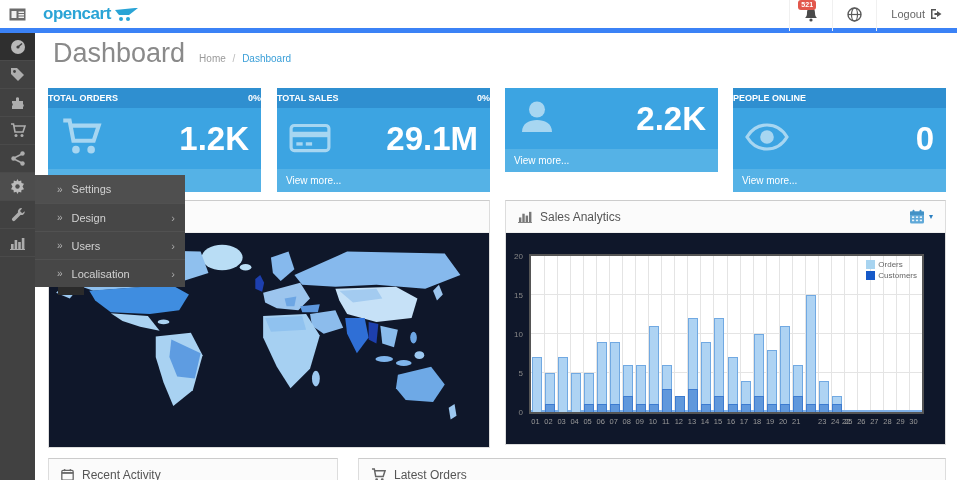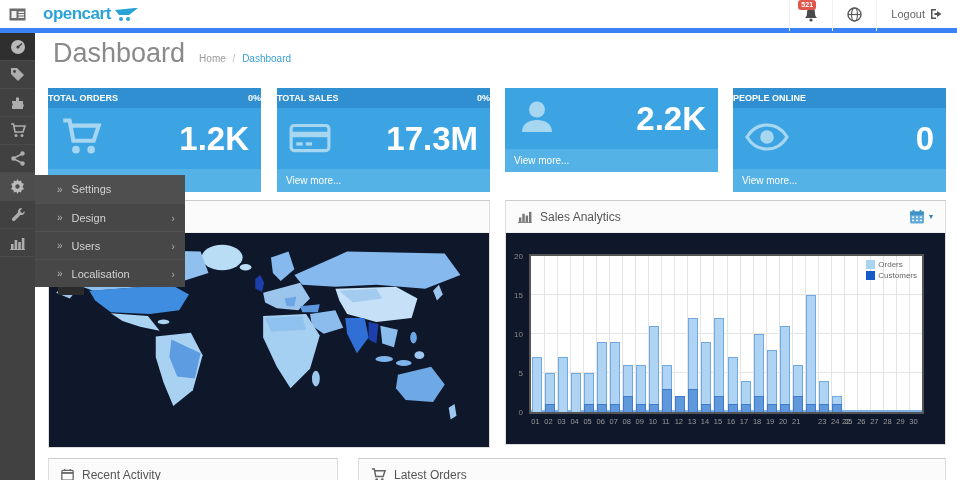--- a/index.html
+++ b/index.html
@@ -228,21 +228,21 @@
   </div>
   <div class="tile-body">
     <span class="tile-icon">
       <svg width="42" height="34" viewBox="0 0 20 15">
           <rect x="1" y="2" width="18" height="12" rx="1.5" fill="none" stroke="#fff" stroke-width="1.5"></rect>
           <rect x="1" y="5" width="18" height="2.6" fill="#fff"></rect>
           <rect x="3.5" y="10" width="3" height="1.6" fill="#fff"></rect>
           <rect x="8" y="10" width="3" height="1.6" fill="#fff"></rect>
         </svg>
     </span>
-    <span class="tile-value">17.3M</span>
+    <span class="tile-value">29.1M</span>
   </div>
   <div class="tile-foot">View more...</div>
 </div>
 
 <div class="tile" style="left:505px">
   <div class="tile-body">
     <span class="tile-icon">
       <svg width="40" height="40" viewBox="0 0 16 16">
           <circle cx="8" cy="5" r="3.2" fill="#fff"></circle>
           <path d="M2 14 C2 10.5 5 9.2 8 9.2 C11 9.2 14 10.5 14 14 Z" fill="#fff"></path>

